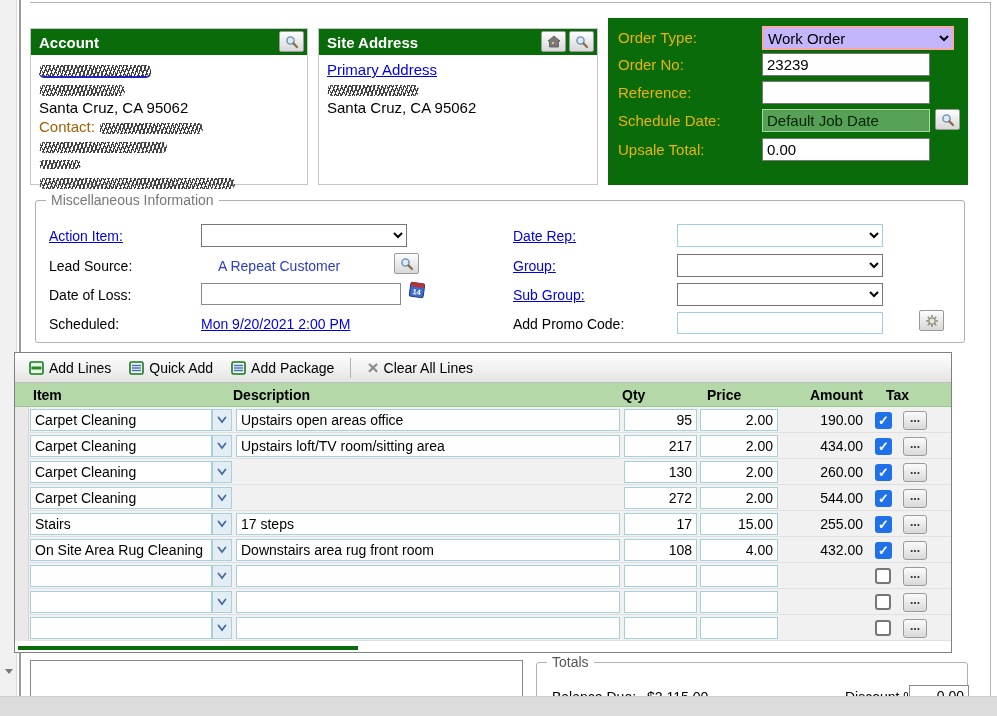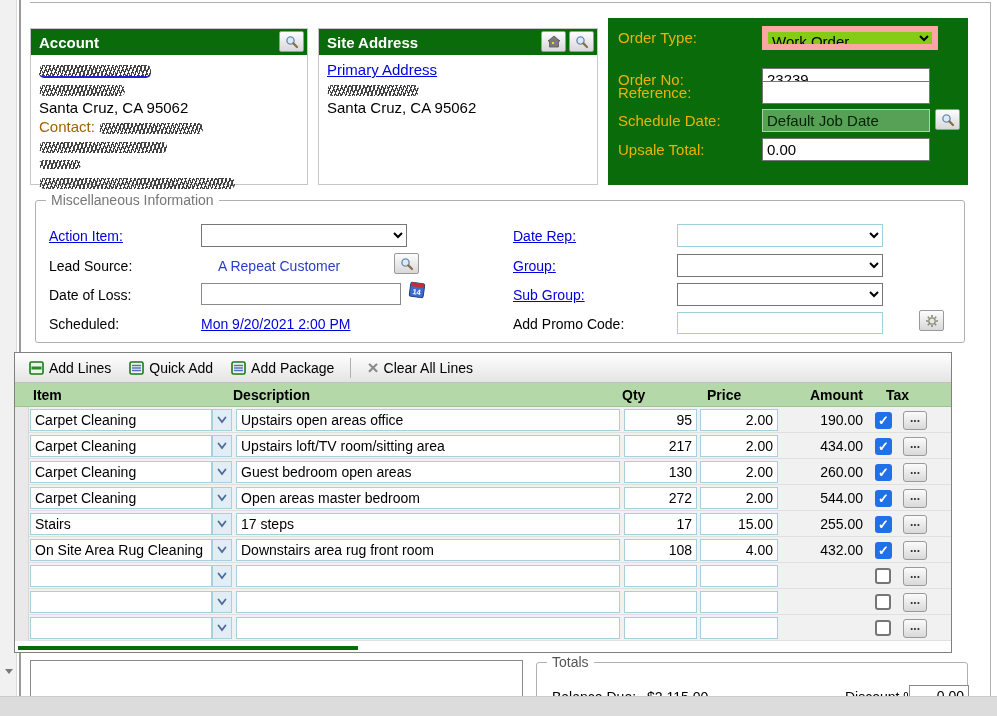--- a/index.html
+++ b/index.html
@@ -32,21 +32,21 @@
 
   a.blue-link, .blue-link { color:#0000dd; text-decoration:underline; cursor:pointer; }
   .plain-label { color:#a16207; }
 
   
   .order-panel { position:absolute; left:608px; top:18px; width:360px; height:167px; background:#0a6b0a; }
   .op-row { position:absolute; left:0; width:100%; height:24px; }
   .op-label { position:absolute; left:10px; top:3px; color:#eab308; font-size:15px; }
   .op-ctl { position:absolute; left:154px; top:0; }
   .op-input { width:168px; height:23px; border:1px solid #777; background:#fff; font-size:15px; padding:0 4px; }
-  .op-select { width:176px; height:24px; border:6px solid #fca5a5; background:#84cc16; font-size:15px; }
+  .op-select { width:192px; height:24px; border:2px solid #fca5a5; background:#c4b5fd; font-size:15px; }
   .sched-input { width:168px; height:23px; background:#56a156; border:1px solid #a8d6a8; color:#002200; font-size:15px; padding:0 4px; }
 
   
   .fieldset { position:absolute; border:1px solid #b0b0b0; border-radius:3px; background:#fff; }
   .legend { position:absolute; top:-9px; left:10px; background:#fff; padding:0 5px; font-size:14px; }
   .misc-label { position:absolute; font-size:14px; }
   .misc-ctl { position:absolute; }
   select.dark { width:206px; height:23px; border:1px solid #767676; background:#fff; font-size:14px; }
   select.blue { width:206px; height:23px; border:1px solid #9fd0de; background:#fff; font-size:14px; }
   input.dark { width:200px; height:22px; border:1px solid #8a8a8a; background:#fff; font-size:14px; padding:0 4px; }
@@ -145,21 +145,21 @@
       <div class="acct-line"><span class="scribble" style="width:92px;"></span></div>
       <div class="acct-line">Santa Cruz, CA 95062</div>
     </div>
   </div>
 
   <div class="order-panel">
     <div class="op-row" style="top:8px;">
       <span class="op-label">Order Type:</span>
       <span class="op-ctl"><select class="op-select"><option>Work Order</option></select></span>
     </div>
-    <div class="op-row" style="top:50px;">
+    <div class="op-row" style="top:35px;">
       <span class="op-label">Order No:</span>
       <span class="op-ctl"><input class="op-input" value="23239" style=""></span>
     </div>
     <div class="op-row" style="top:63px;">
       <span class="op-label">Reference:</span>
       <span class="op-ctl"><input class="op-input" value="" style=""></span>
     </div>
     <div class="op-row" style="top:91px;">
       <span class="op-label">Schedule Date:</span>
       <span class="op-ctl"><input class="sched-input" value="Default Job Date" style=""></span>
@@ -311,37 +311,35 @@
     </div>
 
     <div class="grid-row">
       <div class="row-strip"></div>
       <input class="item-input" value="Carpet Cleaning" style="">
       <button class="combo-btn">
         <svg width="10" height="8" viewBox="0 0 10 8">
               <path d="M1.5 1.5 L5 6 L8.5 1.5" fill="none" stroke="#4a6b9b" stroke-width="1.8" stroke-linecap="round"></path>
             </svg>
       </button>
-      <input class="desc-input" value="Guest bedroom open areas" style="">
       <input class="qty-input" value="130" style="">
       <input class="price-input" value="2.00" style="">
       <span class="amount">260.00</span>
       <span class="cb checked"></span>
       <button class="dots-btn"><span>...</span></button>
     </div>
 
     <div class="grid-row">
       <div class="row-strip"></div>
       <input class="item-input" value="Carpet Cleaning" style="">
       <button class="combo-btn">
         <svg width="10" height="8" viewBox="0 0 10 8">
               <path d="M1.5 1.5 L5 6 L8.5 1.5" fill="none" stroke="#4a6b9b" stroke-width="1.8" stroke-linecap="round"></path>
             </svg>
       </button>
-      <input class="desc-input" value="Open areas master bedroom" style="">
       <input class="qty-input" value="272" style="">
       <input class="price-input" value="2.00" style="">
       <span class="amount">544.00</span>
       <span class="cb checked"></span>
       <button class="dots-btn"><span>...</span></button>
     </div>
 
     <div class="grid-row">
       <div class="row-strip"></div>
       <input class="item-input" value="Stairs" style="">

